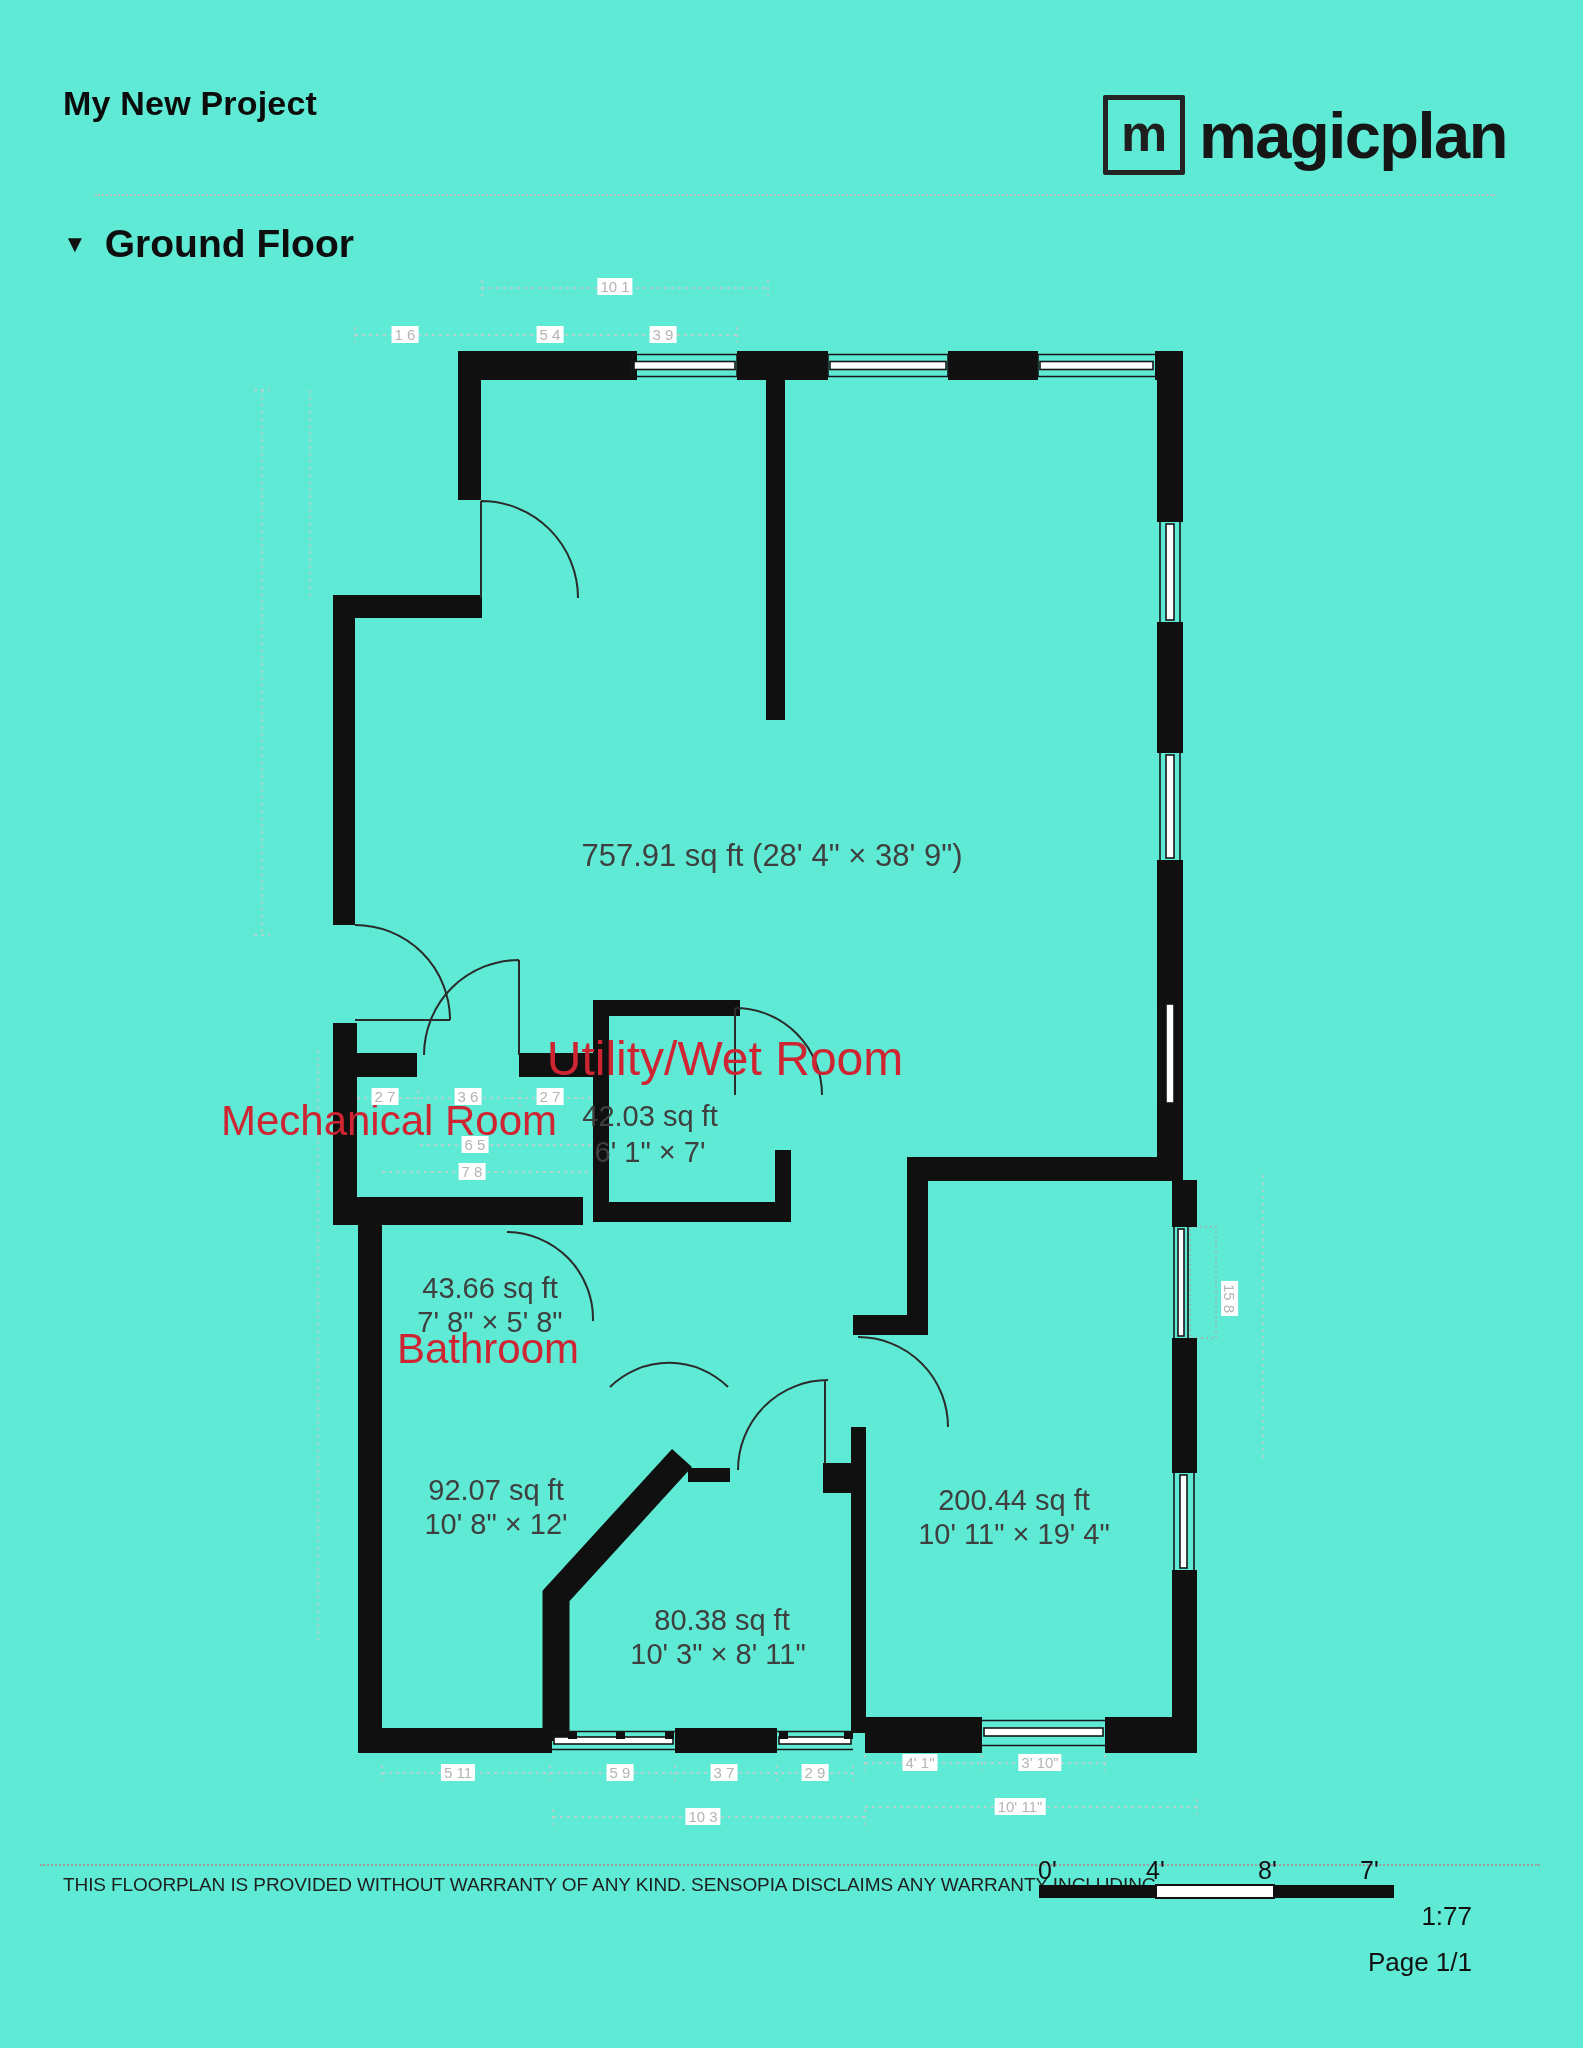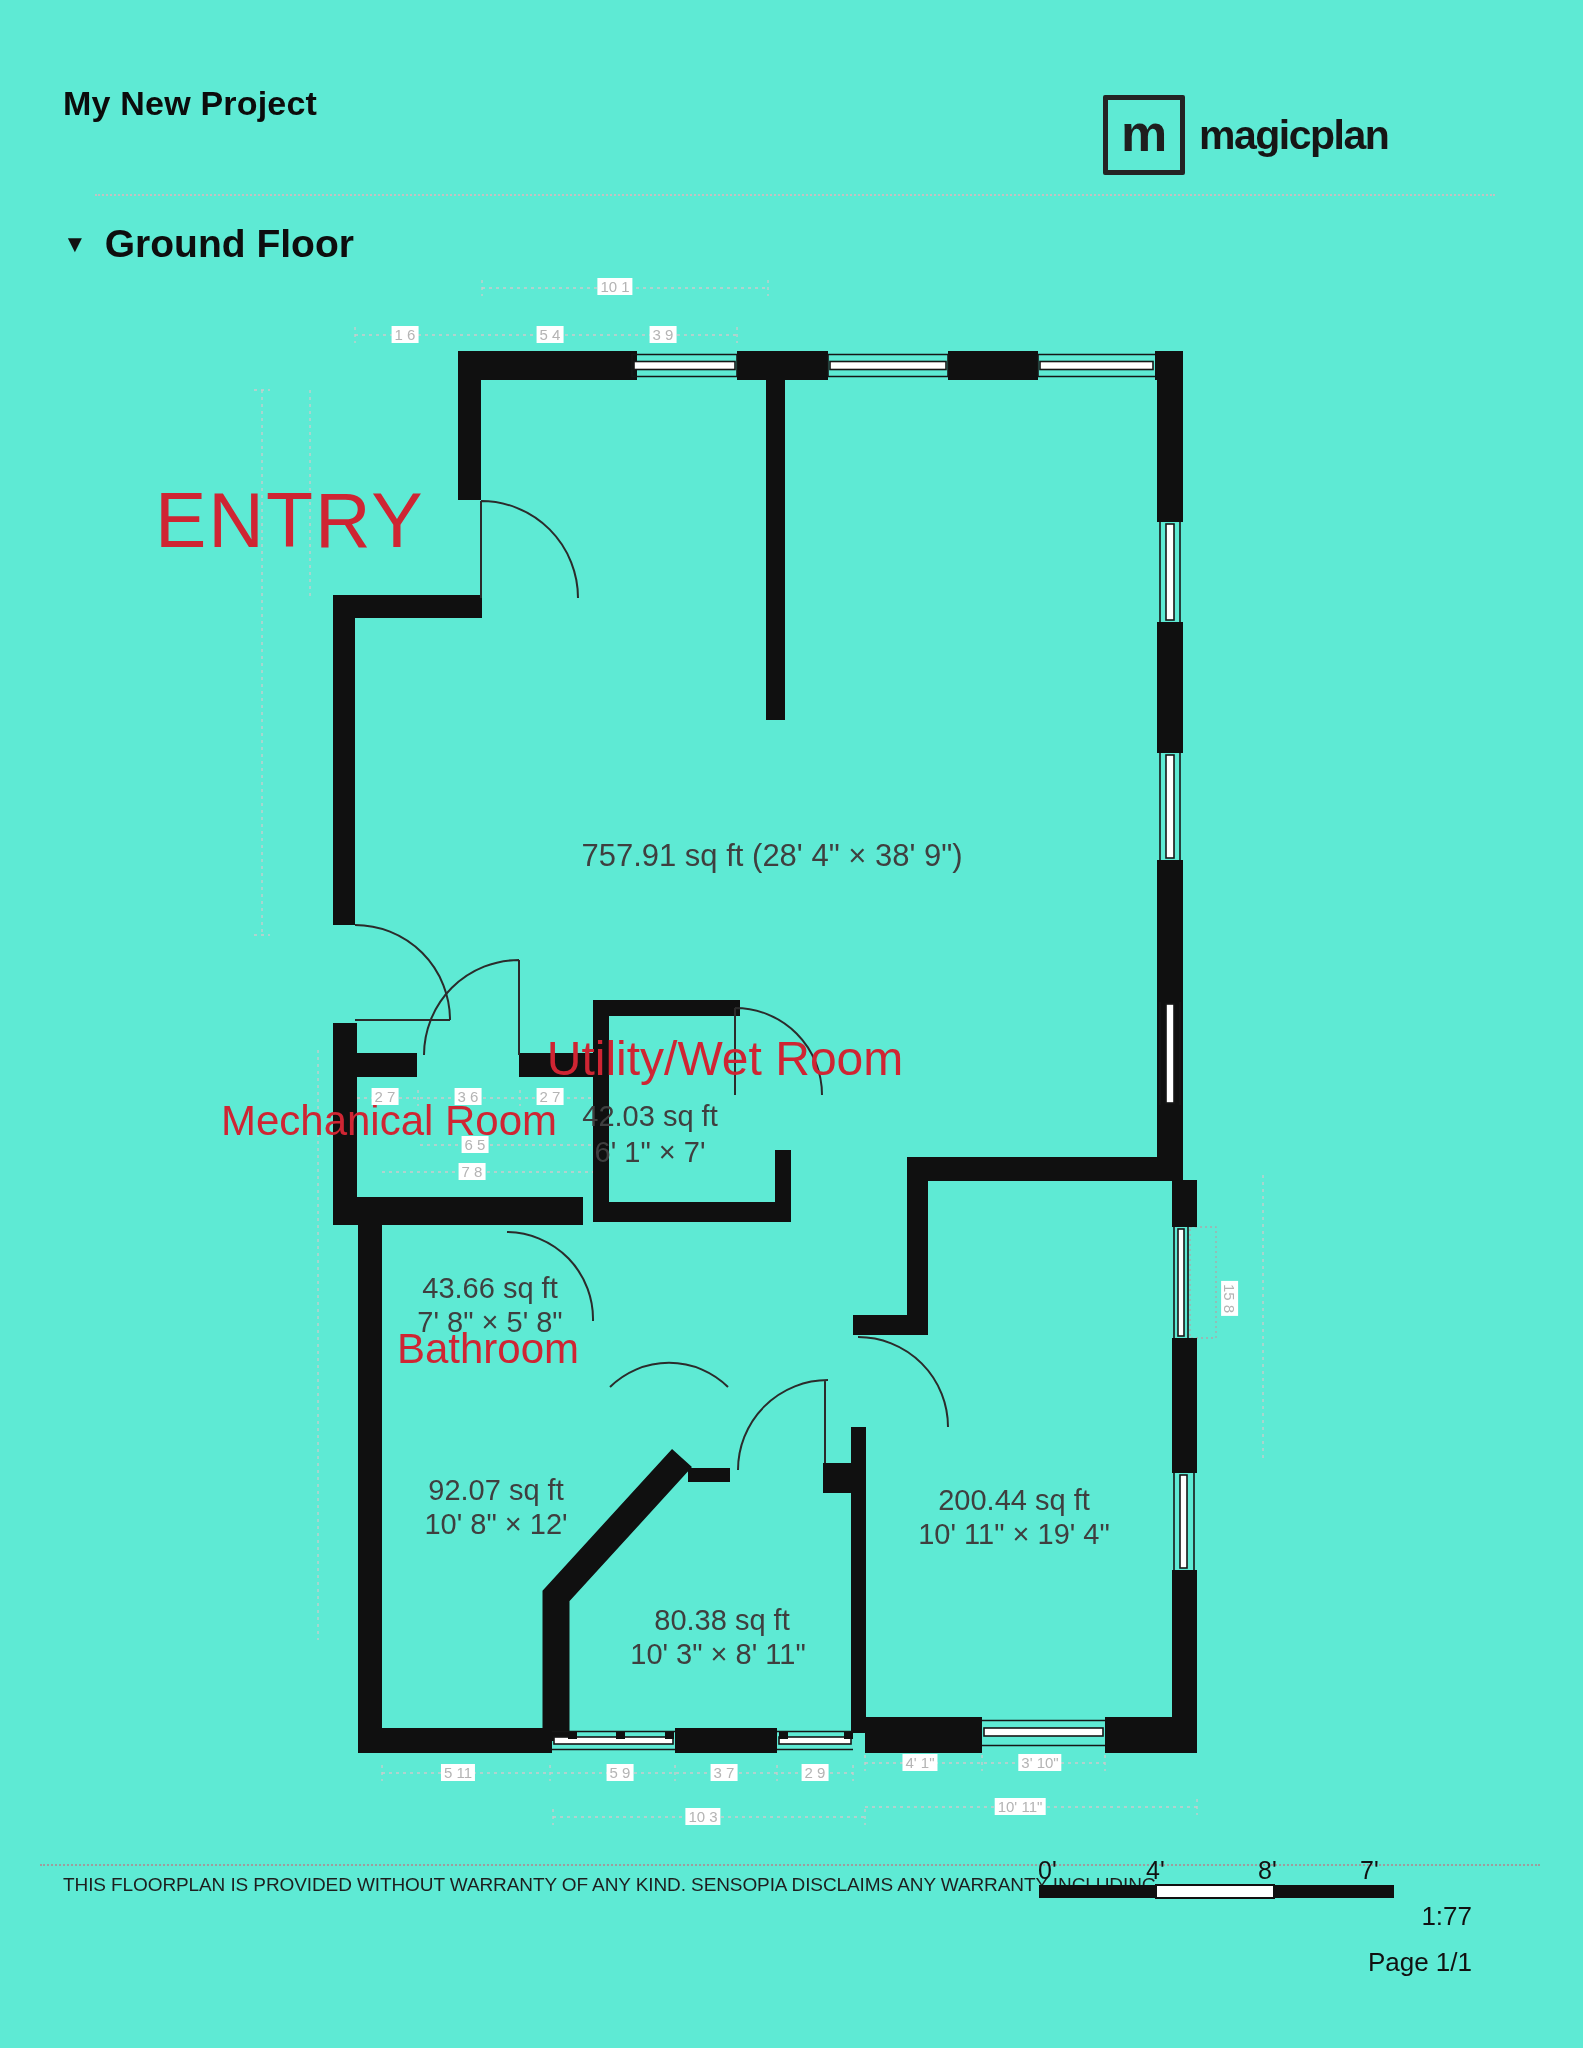--- a/index.html
+++ b/index.html
@@ -6,21 +6,21 @@
   #canvas{position:relative;width:1583px;height:2048px;background:#5eead4;overflow:hidden;
           font-family:"Liberation Sans", sans-serif;}
   .abs{position:absolute;}
   .ctr{transform:translateX(-50%);text-align:center;}
   
   .title{left:63px;top:84px;font-size:34px;font-weight:700;color:#0c0c0c;letter-spacing:.2px;}
   .logo{left:1103px;top:95px;display:flex;align-items:center;}
   .logo-box{width:72px;height:70px;border:5px solid #242424;border-radius:2px;display:flex;
             align-items:center;justify-content:center;}
   .logo-m{font-size:52px;font-weight:700;color:#1f1f1f;line-height:1;margin-top:-4px;}
-  .logo-word{font-size:41px;font-weight:700;color:#161616;letter-spacing:-1.5px;margin-left:14px;}
+  .logo-word{font-size:65px;font-weight:700;color:#161616;letter-spacing:-1.5px;margin-left:14px;}
   .floorrow{left:63px;top:222px;display:flex;align-items:center;gap:18px;}
   .tri{font-size:24px;color:#111;}
   .floorname{font-size:39px;font-weight:700;color:#0e0e0e;}
   .rule{border:none;border-top:2px dashed #bdbdbd;}
   
   .red{color:#cf2533;font-weight:500;}
   .entry{left:155px;top:482px;font-size:77px;letter-spacing:2px;line-height:1;}
   .roomlbl{font-size:42px;line-height:1.05;white-space:nowrap;}
   .area{font-size:29px;color:#3f3f3f;line-height:36px;white-space:nowrap;}
   .big{font-size:31px;color:#3f3f3f;white-space:nowrap;}
@@ -184,21 +184,20 @@
       <path d="M 355,925 A 95,95 0 0 1 450,1020 M 355,1020 L 450,1020"></path>
       <path d="M 519,960 A 95,95 0 0 0 424,1055 M 519,1055 L 519,960"></path>
       <path d="M 735,1008 A 87,87 0 0 1 822,1095 M 735,1095 L 735,1008"></path>
       <path d="M 507,1232 A 87,87 0 0 1 593,1321"></path>
       <path d="M 610,1387 A 84,84 0 0 1 728,1387"></path>
       <path d="M 828,1380 A 90,90 0 0 0 738,1470 M 825,1463 L 825,1380"></path>
       <path d="M 858,1337 A 90,90 0 0 1 948,1427"></path>
     </g>
   </svg>
 
-  <div class="abs red entry">ENTRY</div>
   <div class="abs red roomlbl ctr" style="left:725px;top:1034px;font-size:48px;">Utility/Wet Room</div>
   <div class="abs red roomlbl ctr" style="left:389px;top:1099px;">Mechanical Room</div>
   <div class="abs red roomlbl ctr" style="left:488px;top:1327px;">Bathroom</div>
 
   <div class="abs big ctr" style="left:772px;top:838px;">757.91 sq ft (28' 4" × 38' 9")</div>
 
   <div class="abs area ctr" style="left:650px;top:1098px;">42.03 sq ft</div>
   <div class="abs area ctr" style="left:650px;top:1134px;">6' 1" × 7'</div>
 
   <div class="abs area ctr" style="left:490px;top:1270px;">43.66 sq ft</div>

